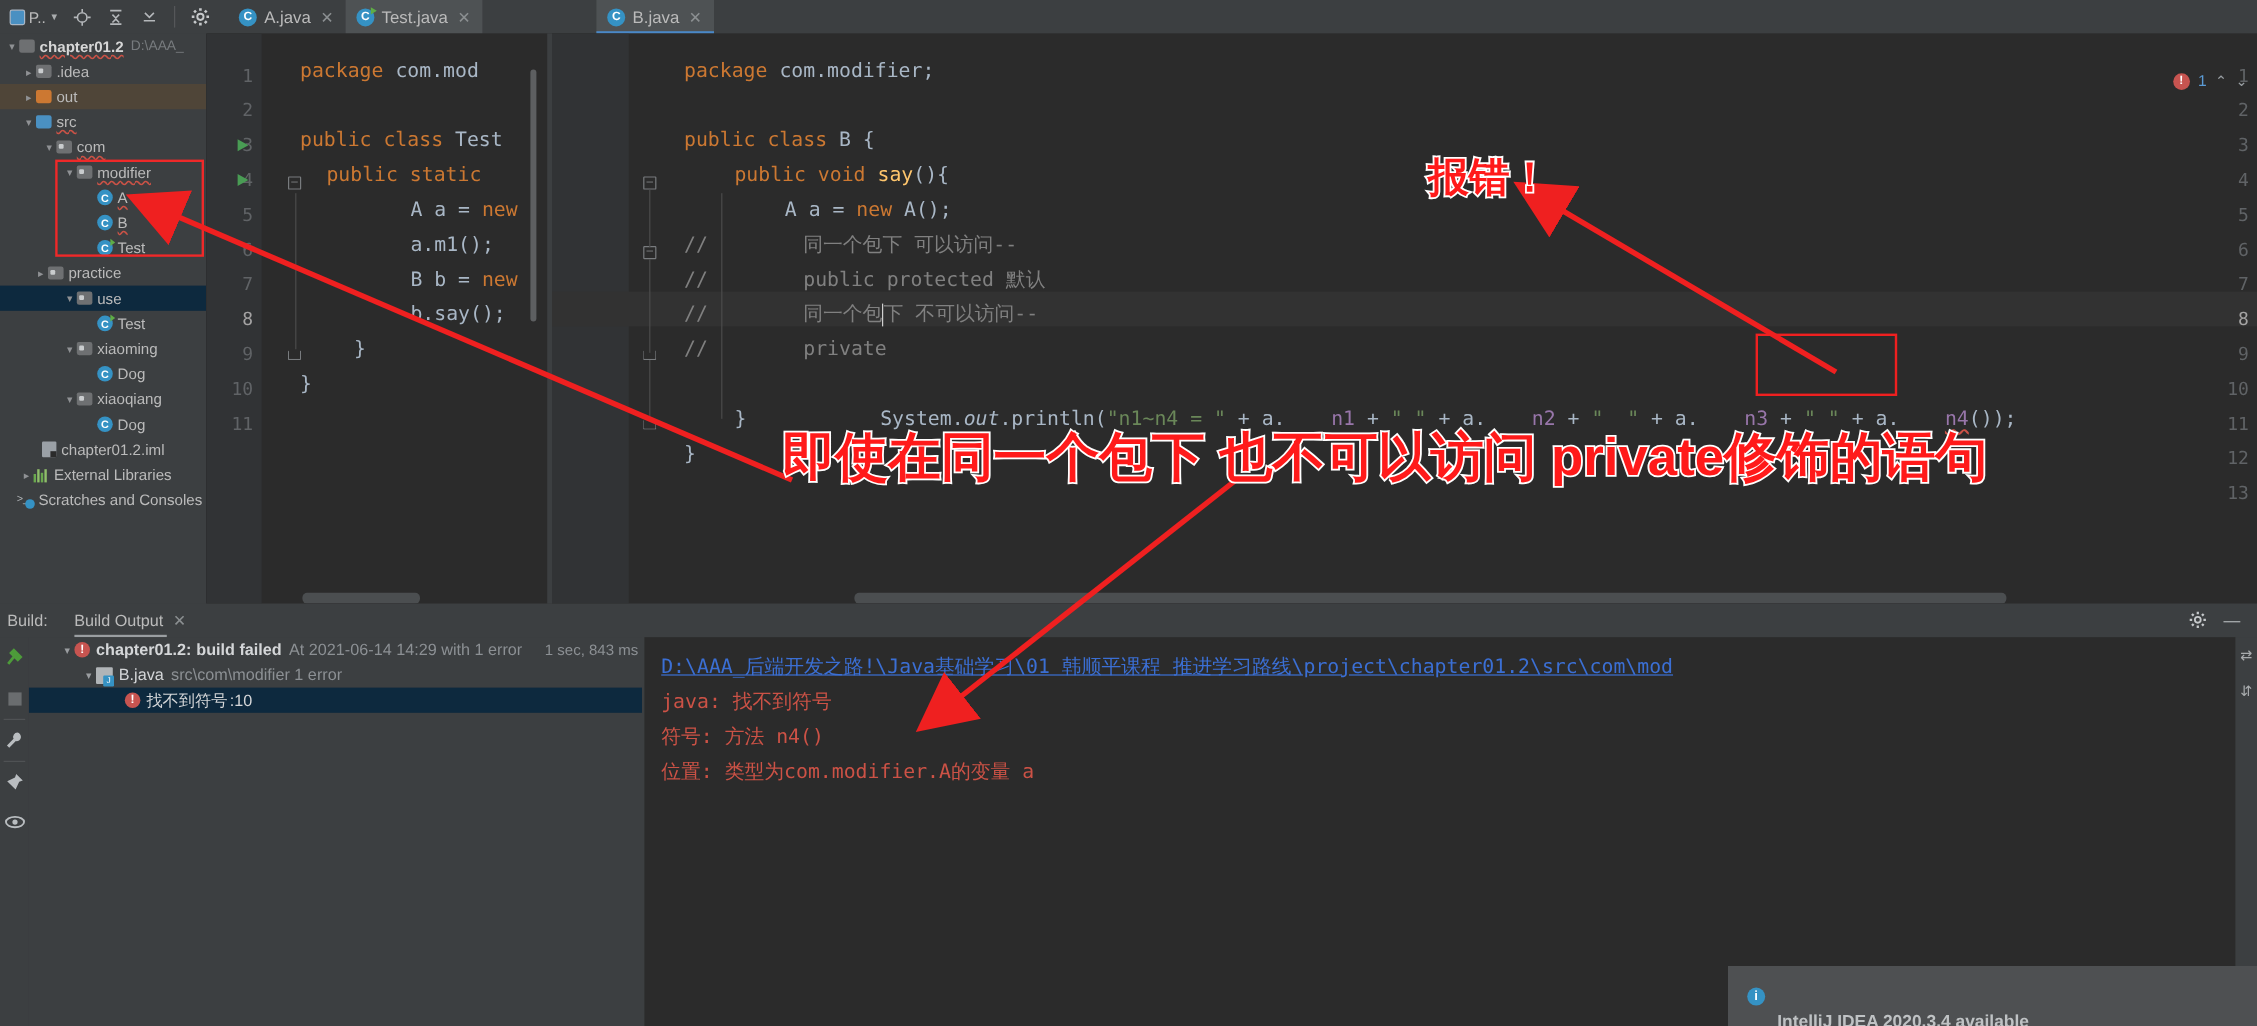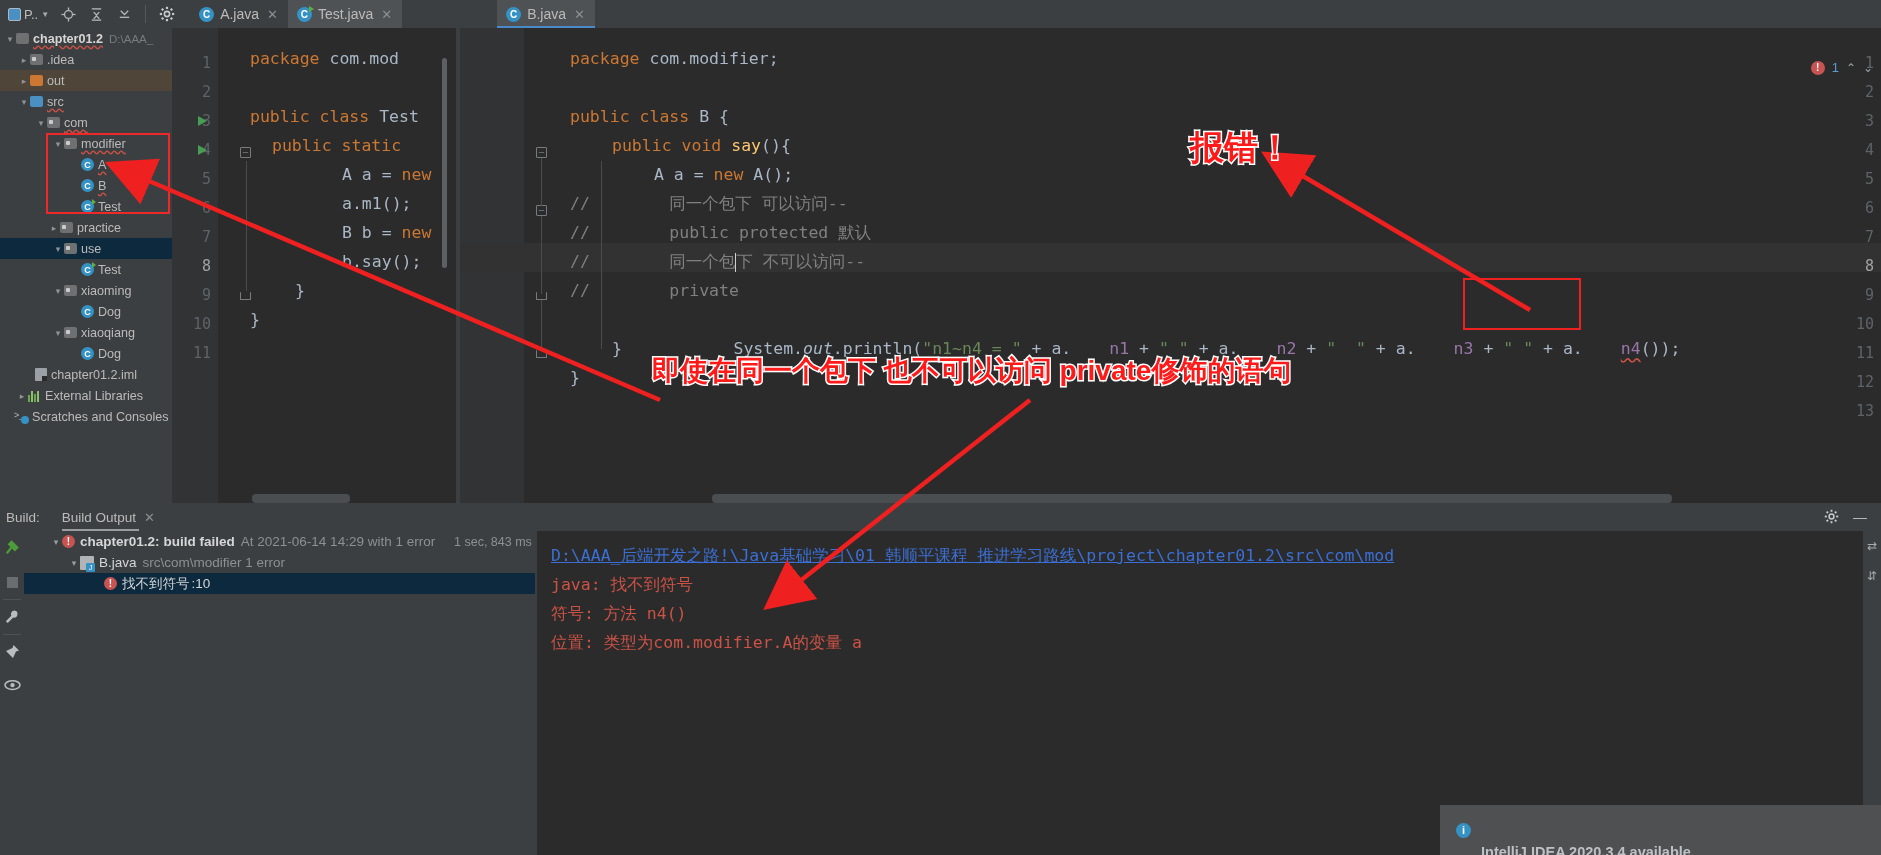--- a/index.html
+++ b/index.html
@@ -252,21 +252,21 @@
     <div class="trow" style="padding-left:81px">
       <span class="cicon">C</span>
       <span class="tlabel wavy">B</span>
     </div>
 
     <div class="trow" style="padding-left:81px">
       <span class="cicon runnable">C</span>
       <span class="tlabel">Test</span>
     </div>
 
-    <div class="trow" style="padding-left:48px">
+    <div class="trow" style="padding-left:28px">
       <span class="arrow right"></span>
       <span class="folder"></span>
       <span class="tlabel">practice</span>
     </div>
 
     <div class="trow hl-use" style="padding-left:52px">
       <span class="arrow down"></span>
       <span class="folder"></span>
       <span class="tlabel">use</span>
     </div>
@@ -515,17 +515,17 @@
 
     <line x1="660" y1="400" x2="142" y2="178" stroke="#ef2020" stroke-width="4.5" marker-end="url(#ah)"></line>
 
     <line x1="1530" y1="310" x2="1296" y2="172" stroke="#ef2020" stroke-width="4.5" marker-end="url(#ah)"></line>
 
     <line x1="1030" y1="400" x2="795" y2="585" stroke="#ef2020" stroke-width="4.5" marker-end="url(#ah)"></line>
   </svg>
 
   <div class="anno-txt" style="left:1190px; top:125px; font-size:34px;">报错！</div>
 
-  <div class="anno-txt" style="left:652px; top:352px; font-size:28px;">即使在同一个包下 也不可以访问 private修饰的语句</div>
+  <div class="anno-txt" style="left:652px; top:352px; font-size:44px;">即使在同一个包下 也不可以访问 private修饰的语句</div>
 
   <div class="anno-box" style="left:1463px; top:278px; width:118px; height:52px;"></div>
 
 </div>
 
 </body></html>

